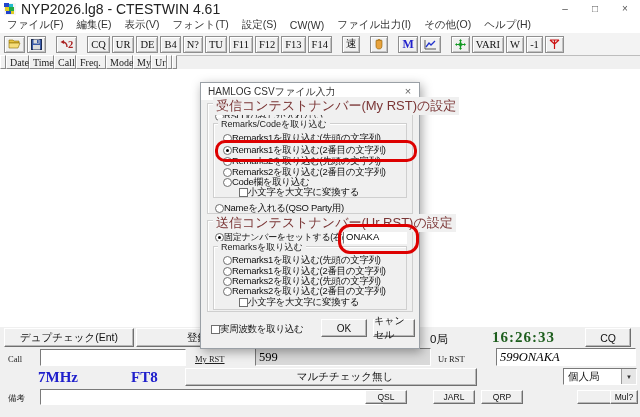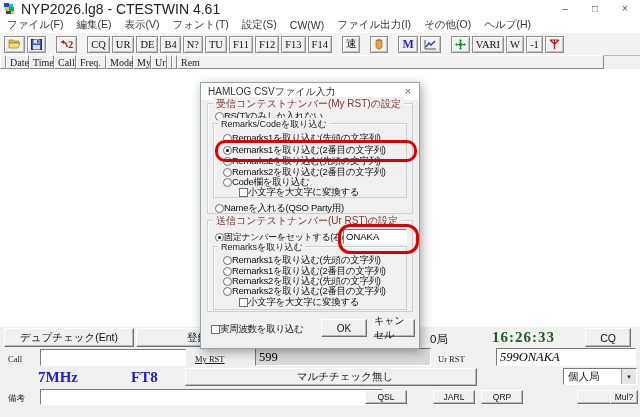--- a/index.html
+++ b/index.html
@@ -43,21 +43,21 @@
   .combo .txt { flex:1; padding-left:4px; }
   .combo .arrowbtn { width:14px; height:100%; background:#e6e6e6; border-left:1px solid #9a9a9a; display:flex; align-items:center; justify-content:center; font-size:6px; color:#333; }
   .smallbtn { font-size:8.5px; }
   
   .dialog { position:absolute; left:200px; top:82px; width:218px; height:265px; background:#f0f0f0;
             border:1px solid #9aa0a6; box-shadow:2px 3px 10px rgba(0,0,0,0.35); z-index:50; }
   .dlg-title { position:absolute; left:0; top:0; width:100%; height:17px; background:#ffffff; display:flex; align-items:center; }
   .dlg-title .t { font-size:10px; color:#333; padding-left:7px; }
   .dlg-close { position:absolute; right:4px; top:1px; width:14px; height:14px; display:flex; align-items:center; justify-content:center; font-size:11px; color:#666; }
   .groupbox { position:absolute; box-sizing:border-box; border:1px solid #cfcfcf; box-shadow:inset 1px 1px 0 #ffffff; }
-  .gleg { position:absolute; background:#f0f0f0; padding:0 3px; font-size:10px; color:#7a3535; white-space:nowrap; z-index:2; }
+  .gleg { position:absolute; background:#f0f0f0; padding:0 3px; font-size:13px; color:#7a3535; white-space:nowrap; z-index:2; }
   .subleg { position:absolute; background:#f0f0f0; padding:0 3px; font-size:9px; color:#222; white-space:nowrap; z-index:2; }
   .row { position:absolute; display:flex; align-items:center; gap:0; font-size:9.5px; color:#111; white-space:nowrap; letter-spacing:-0.3px; }
   .radio { width:9px; height:9px; border-radius:50%; background:#ffffff; border:1px solid #6f6f6f; box-sizing:border-box; flex:0 0 auto; position:relative; }
   .radio.sel::after { content:""; position:absolute; left:2px; top:2px; width:3px; height:3px; border-radius:50%; background:#000; }
   .check { width:9px; height:9px; background:#ffffff; border:1px solid #6f6f6f; box-sizing:border-box; flex:0 0 auto; }
   .dfield { position:absolute; box-sizing:border-box; border:1px solid; border-color:#7a7a7a #ffffff #ffffff #7a7a7a; background:#ffffff; font-size:9.5px; padding:0 2px; color:#000; }
   .dbtn { position:absolute; box-sizing:border-box; background:#f0f0f0; border:1px solid; border-color:#ffffff #6f6f6f #6f6f6f #ffffff; box-shadow:inset -1px -1px 0 #b9b9b9;
           display:flex; align-items:center; justify-content:center; font-size:10px; color:#111; }
   .oval { position:absolute; border:3px solid #dd0000; border-radius:10px; z-index:5; pointer-events:none; }
 </style>
@@ -170,21 +170,20 @@
     <span class="hcell" style="width:6px;"></span>
     <span class="hcell" style="width:23px;">Date</span>
     <span class="hcell" style="width:25px;">Time</span>
     <span class="hcell" style="width:22px;">Call</span>
     <span class="hcell" style="width:30px;">Freq.</span>
     <span class="hcell" style="width:27px;">Mode</span>
     <span class="hcell" style="width:18px;">My</span>
     <span class="hcell" style="width:16px;">Ur</span>
     <span class="hcell" style="width:5px;"></span>
     <span class="hcell" style="width:5px;"></span>
-    <span class="hcell" style="flex:1;">Rem</span>
   </div>
 
   <div class="logarea"></div>
 
   <div class="bottom">
     <div class="pbtn" style="left:4px; top:1px; width:130px; height:19px;">デュプチェック(Ent)</div>
     <div class="pbtn" style="left:136px; top:1px; width:142px; height:19px;">登録(F8)</div>
     <span style="position:absolute; left:430px; top:5px; font-size:11.5px; color:#111;">0局</span>
     <span class="clock" style="left:492px; top:2px;">16:26:33</span>
     <div class="pbtn" style="left:585px; top:1px; width:46px; height:19px;">CQ</div>

